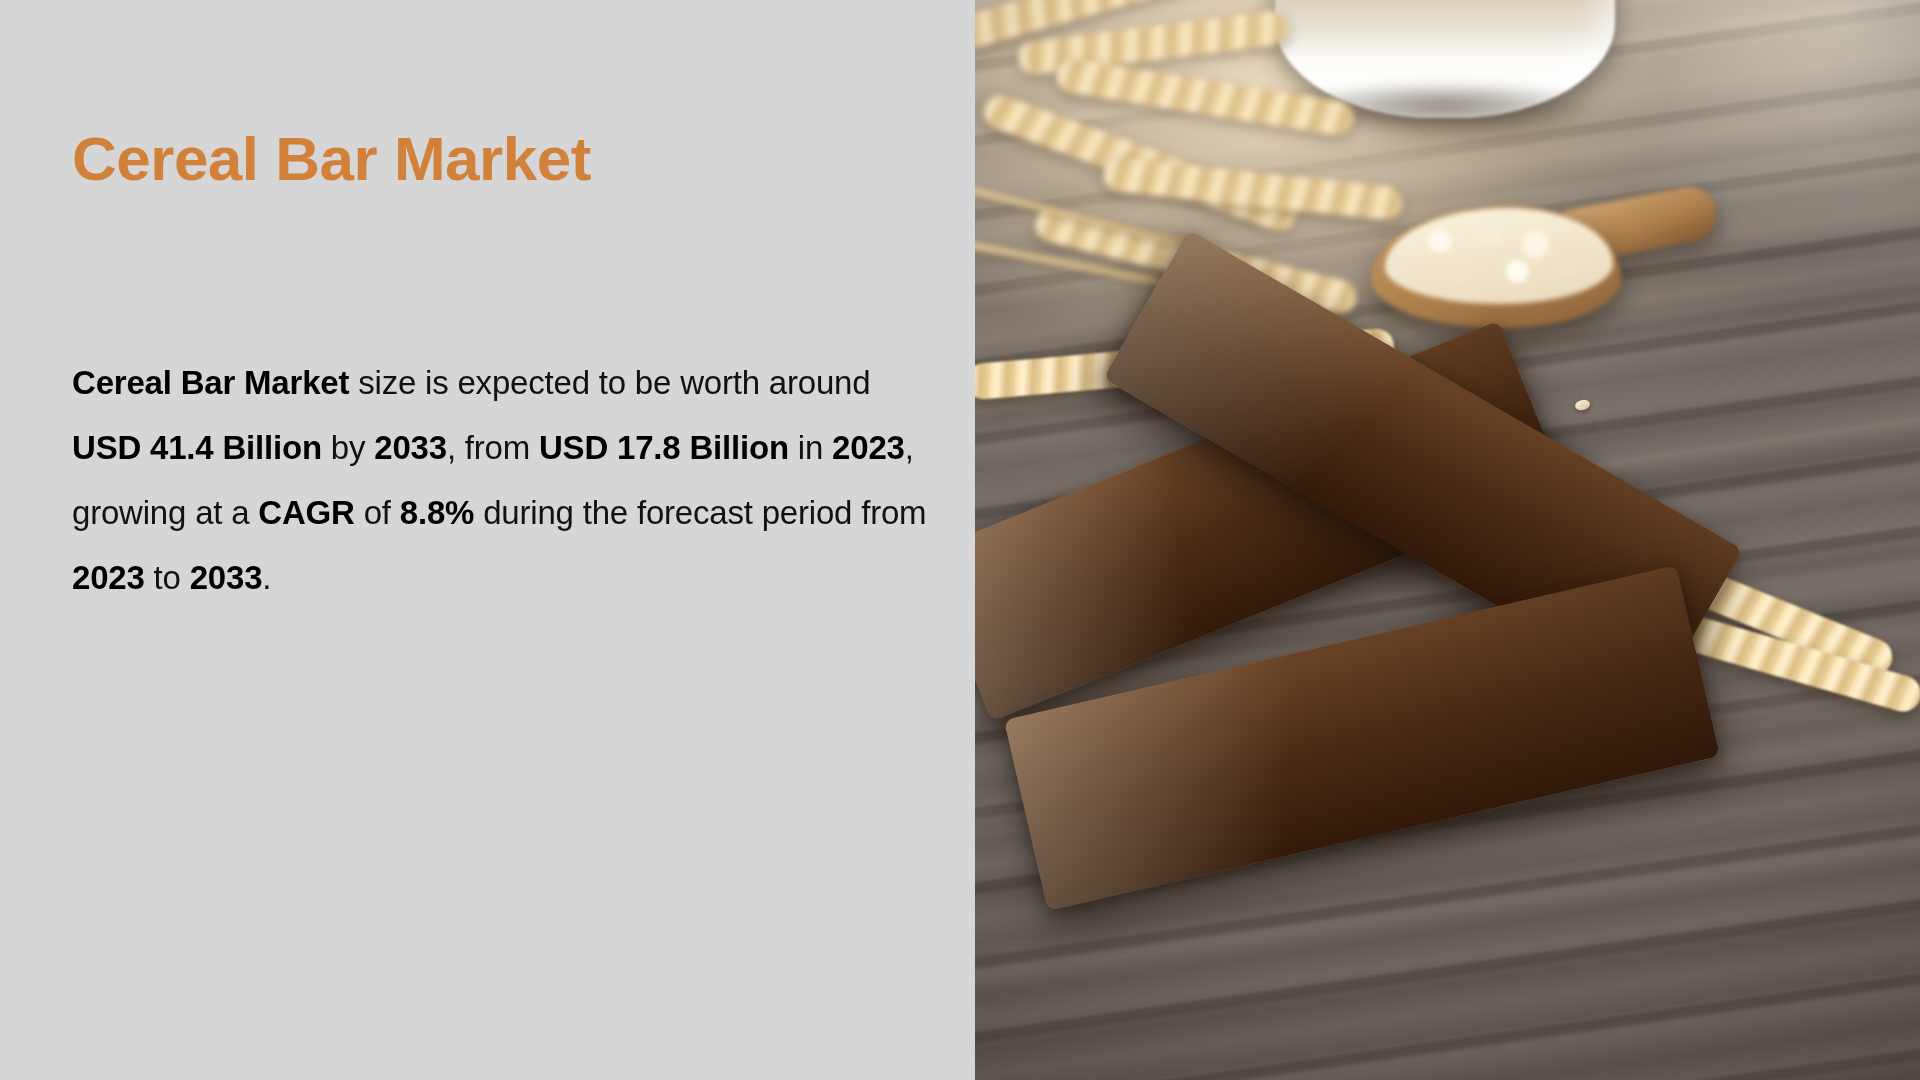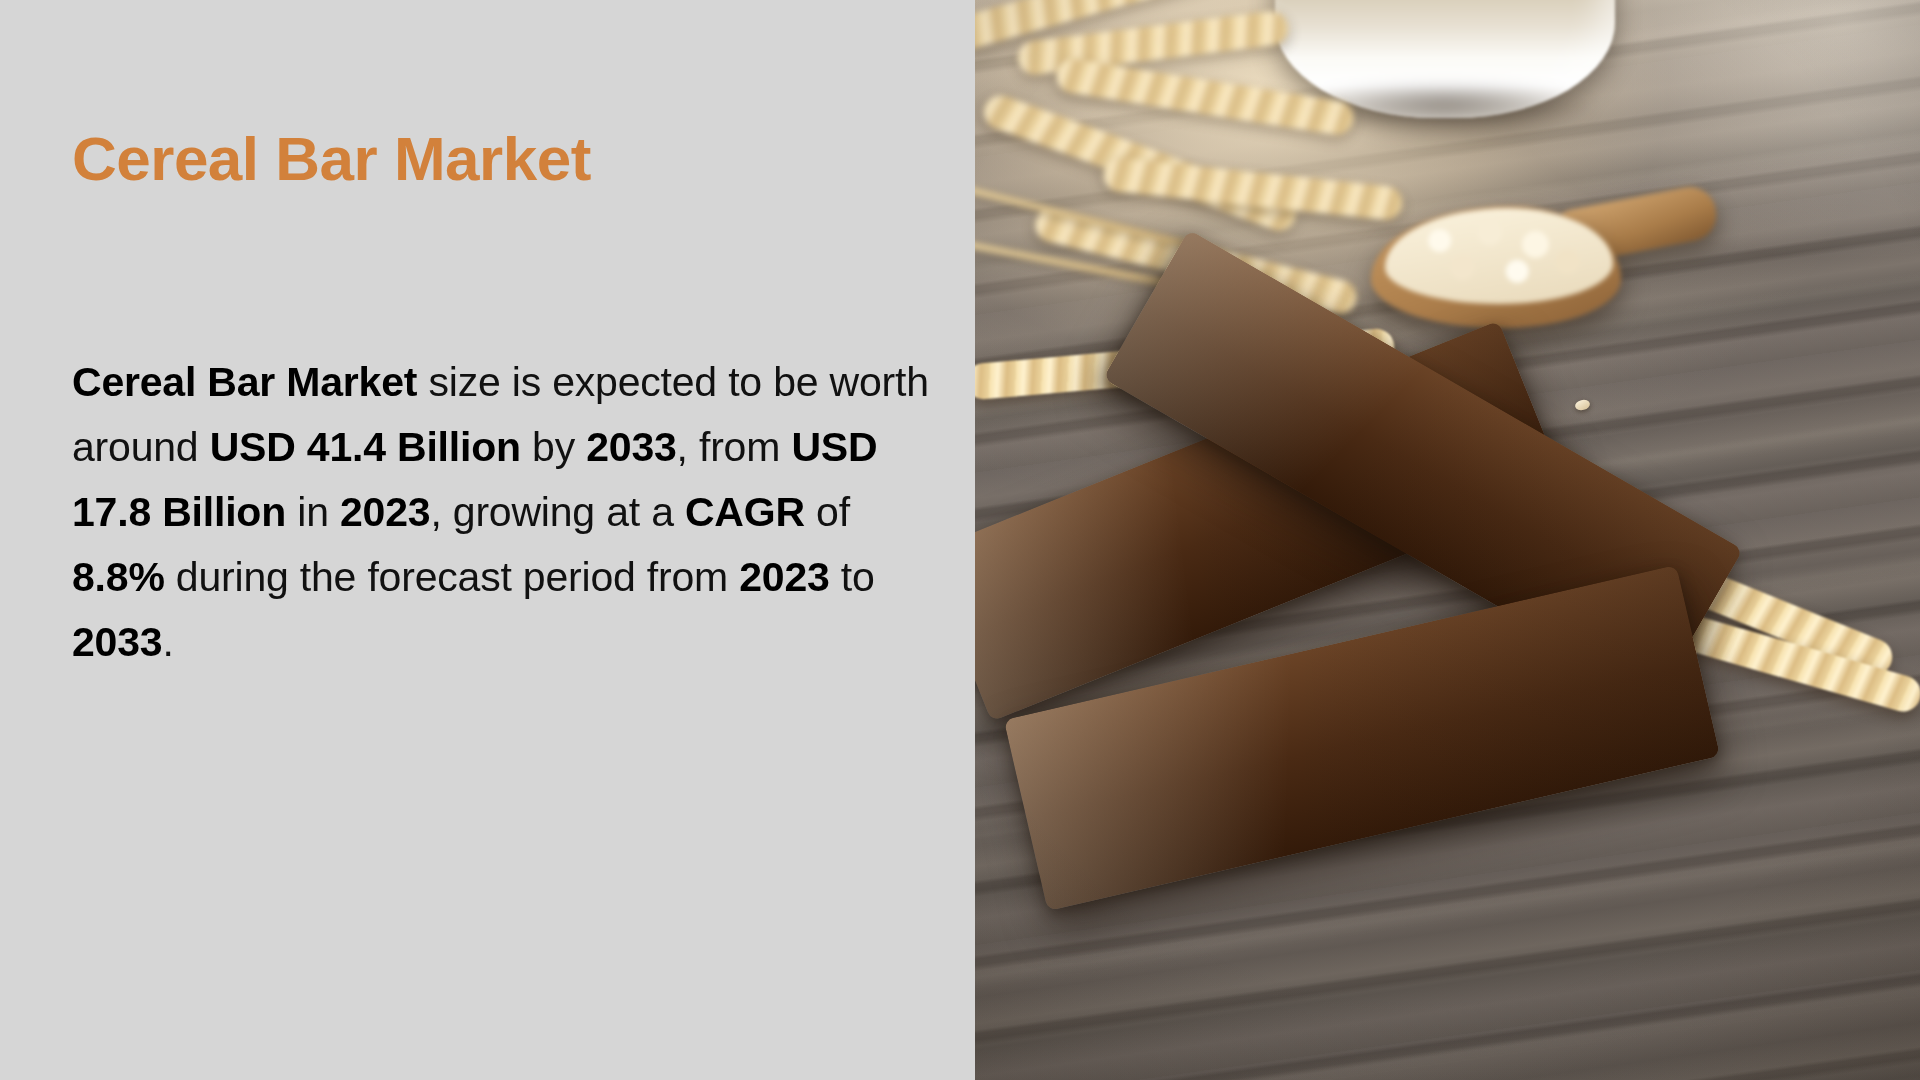--- a/index.html
+++ b/index.html
@@ -51,21 +51,21 @@
     line-height: 1.0;
     white-space: nowrap;
   }
 
   .market-summary {
     position: absolute;
     top: 350px;
     left: 0;
     width: 860px;
     font-family: "Liberation Sans", sans-serif;
-    font-size: 41px;
+    font-size: 33px;
     font-weight: 400;
     color: #111111;
     line-height: 65px;
     letter-spacing: -0.2px;
   }
 
   .market-summary b,
   .market-summary strong {
     font-weight: 700;
     color: #000000;

